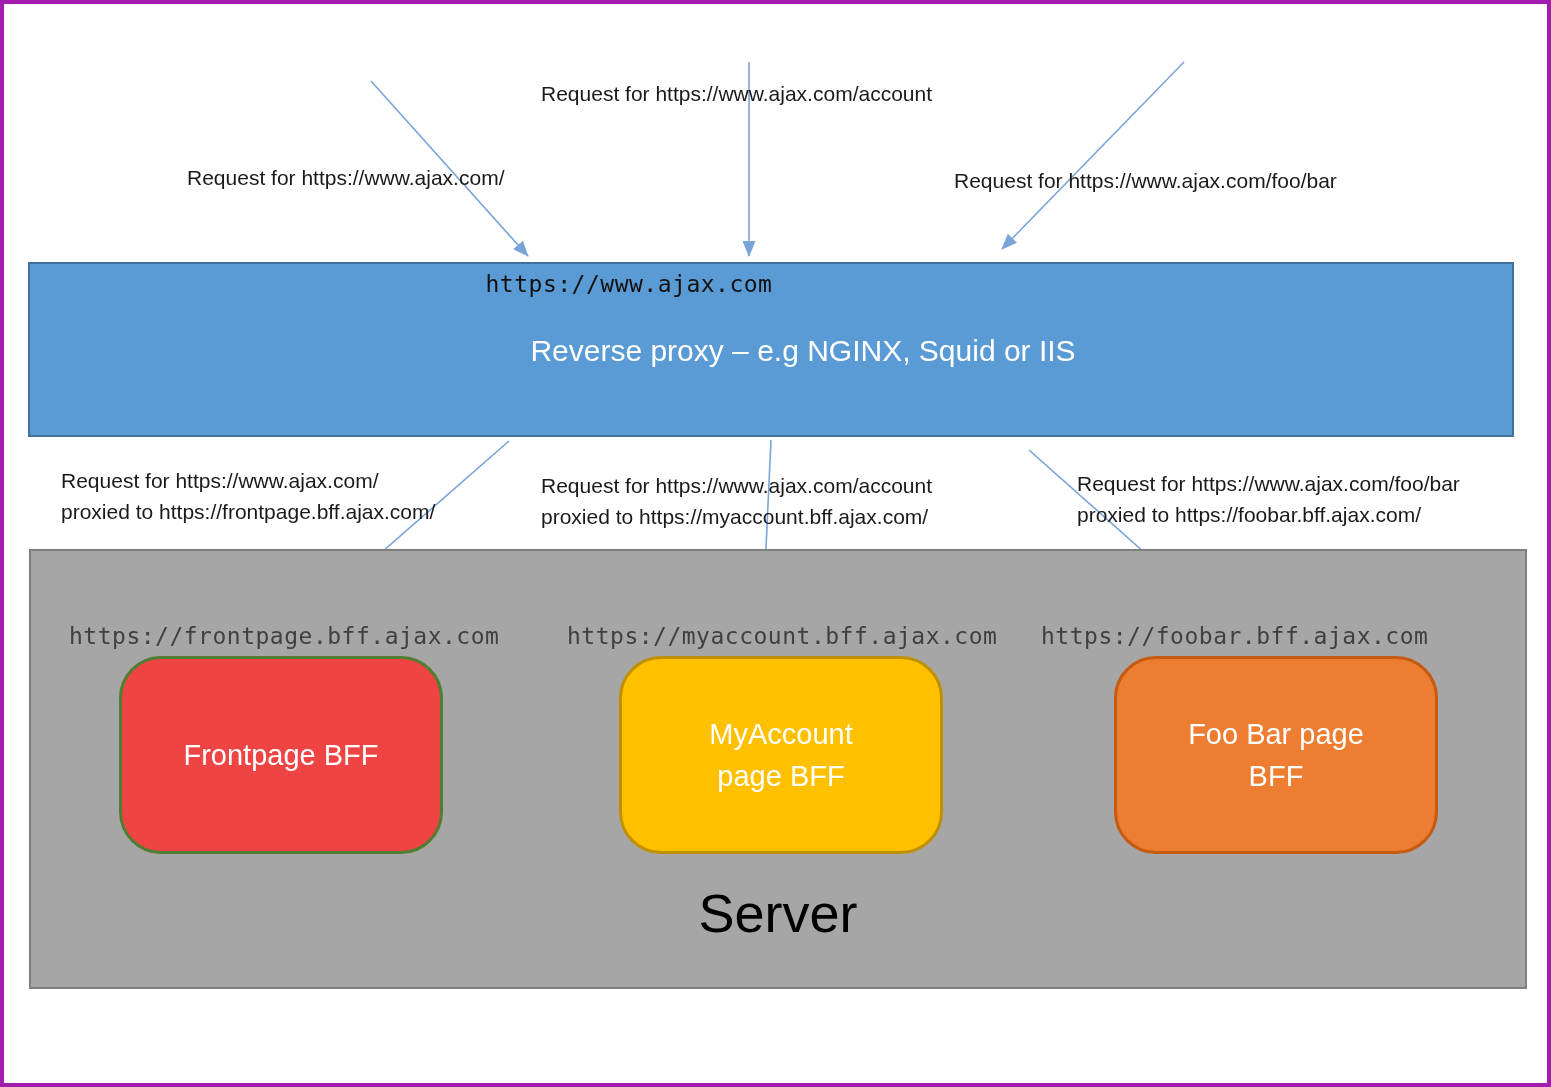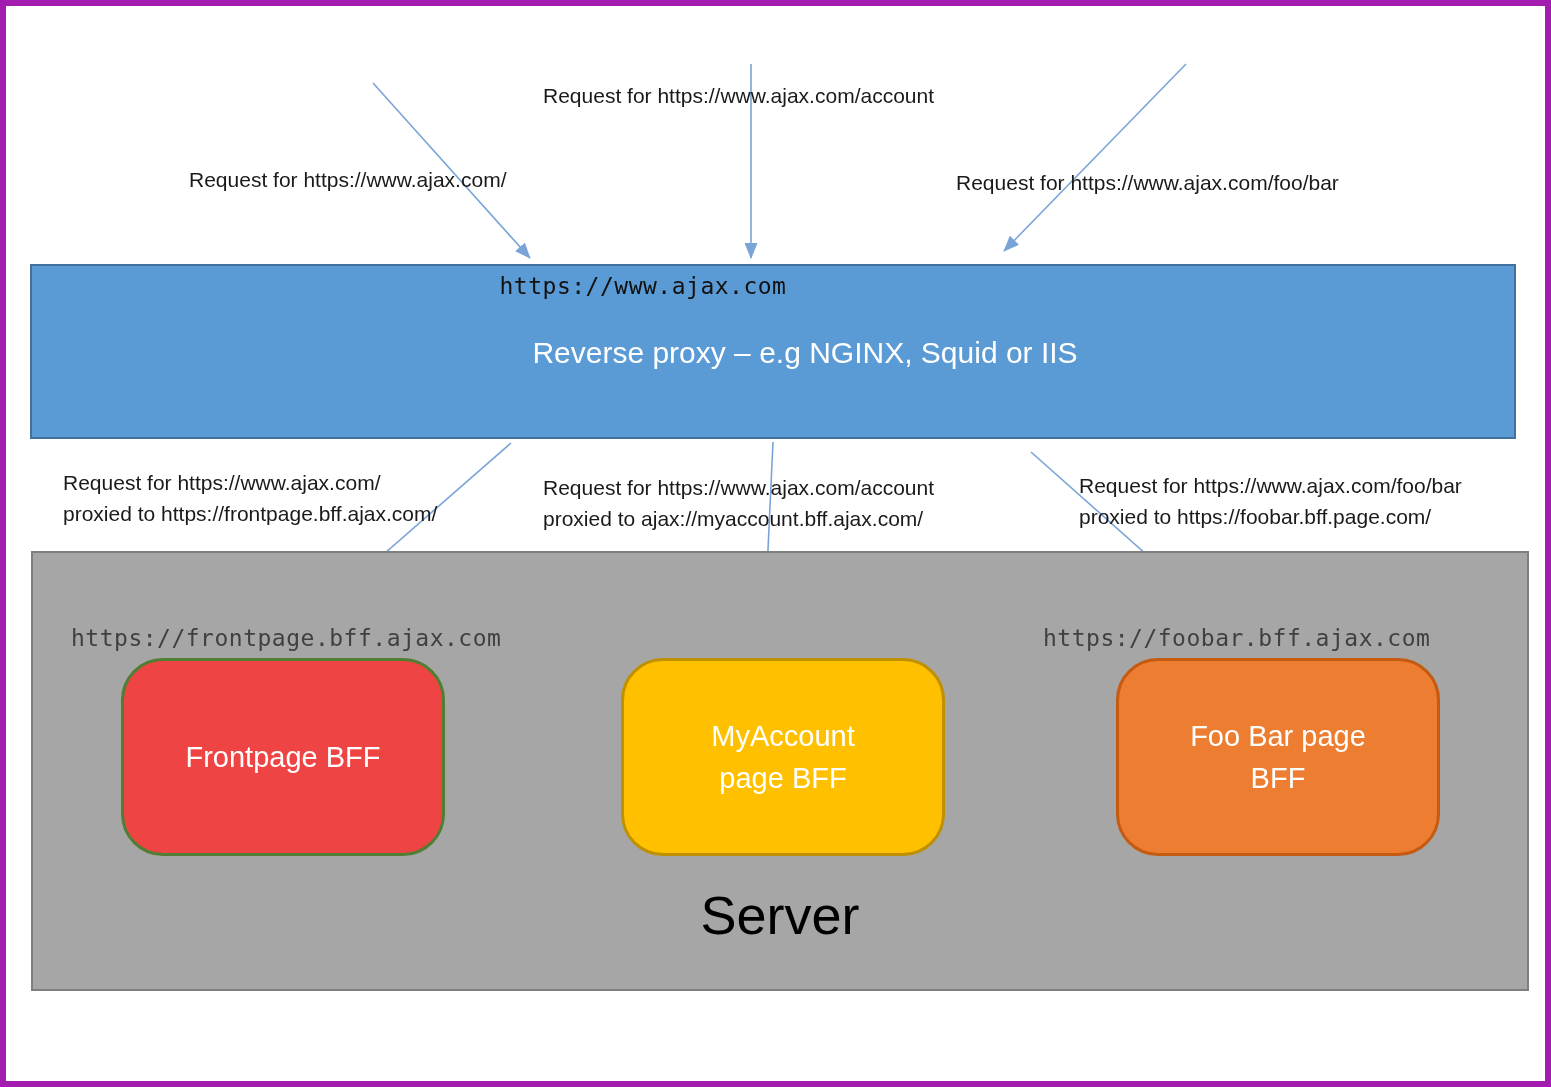--- a/index.html
+++ b/index.html
@@ -1,38 +1,38 @@
 <!DOCTYPE html>
 <html><head>
 <meta charset="utf-8">
 <style>
   html,body { margin:0; padding:0; background:#fff; }
   #page {
     position:relative; width:1551px; height:1087px;
-    box-sizing:border-box; border:6px solid #a21caf;
+    box-sizing:border-box; border:4px solid #a21caf;
     background:#fff; overflow:hidden;
     font-family:"Liberation Sans", sans-serif;
   }
   .abs { position:absolute; }
   .req-label {
     font-size:21px; color:#1a1a1a; white-space:nowrap;
   }
   .proxied-label {
     font-size:21px; color:#1a1a1a; line-height:31px; white-space:nowrap;
   }
   .mono { font-family:"DejaVu Sans Mono", monospace; }
   #arrow-layer { position:absolute; left:0; top:0; width:1551px; height:1087px; pointer-events:none; }
   #arrow-layer line { stroke-width:1.6; fill:none; }
 
   #proxy-box {
     left:24px; top:258px; width:1486px; height:175px;
     box-sizing:border-box; border:2px solid #41719C;
   }
   #proxy-url {
-    left:36px; top:267px; width:1202px; text-align:center;
+    left:24px; top:267px; width:1202px; text-align:center;
     font-size:23px; color:#111; letter-spacing:0.5px;
   }
   #proxy-title {
     left:24px; top:330px; width:1550px; text-align:center;
     font-size:30px; color:#ffffff;
   }
 
   #server-box {
     left:25px; top:545px; width:1498px; height:440px;
     box-sizing:border-box; border:2px solid #7F7F7F;
@@ -90,31 +90,32 @@
   <div class="abs" id="proxy-box" style="background-color: rgb(91, 155, 213); border-color: rgb(65, 113, 156);"></div>
   <div class="abs mono" id="proxy-url">https://www.ajax.com</div>
   <div class="abs" id="proxy-title">Reverse proxy – e.g NGINX, Squid or IIS</div>
 
   <div class="abs proxied-label" id="proxied-label-left">
     <div>Request for https://www.ajax.com/</div>
     <div>proxied to https://frontpage.bff.ajax.com/</div>
   </div>
   <div class="abs proxied-label" id="proxied-label-center">
     <div>Request for https://www.ajax.com/account</div>
-    <div>proxied to ajax://myaccount.bff.ajax.com/</div>
+    <div>proxied to https://myaccount.bff.ajax.com/</div>
   </div>
   <div class="abs proxied-label" id="proxied-label-right">
     <div>Request for https://www.ajax.com/foo/bar</div>
-    <div>proxied to https://foobar.bff.page.com/</div>
+    <div>proxied to https://foobar.bff.ajax.com/</div>
   </div>
 
   <div class="abs" id="server-box" style="background-color: rgb(166, 166, 166); border-color: rgb(127, 127, 127);"></div>
   <div class="abs" id="server-label">Server</div>
 
   <div class="abs mono service-url" id="service-url-frontpage">https://frontpage.bff.ajax.com</div>
+  <div class="abs mono service-url" id="service-url-myaccount">https://myaccount.bff.ajax.com</div>
   <div class="abs mono service-url" id="service-url-foobar">https://foobar.bff.ajax.com</div>
 
   <div class="abs service-box" id="service-box-frontpage" style="background-color: #ef4444; border-color: rgb(80, 126, 50);">
     <div>Frontpage BFF</div>
   </div>
   <div class="abs service-box" id="service-box-myaccount" style="background-color: rgb(255, 192, 0); border-color: rgb(191, 144, 0);">
     <div>MyAccount</div>
     <div>page BFF</div>
   </div>
   <div class="abs service-box" id="service-box-foobar" style="background-color: rgb(237, 125, 49); border-color: rgb(197, 90, 17);">

